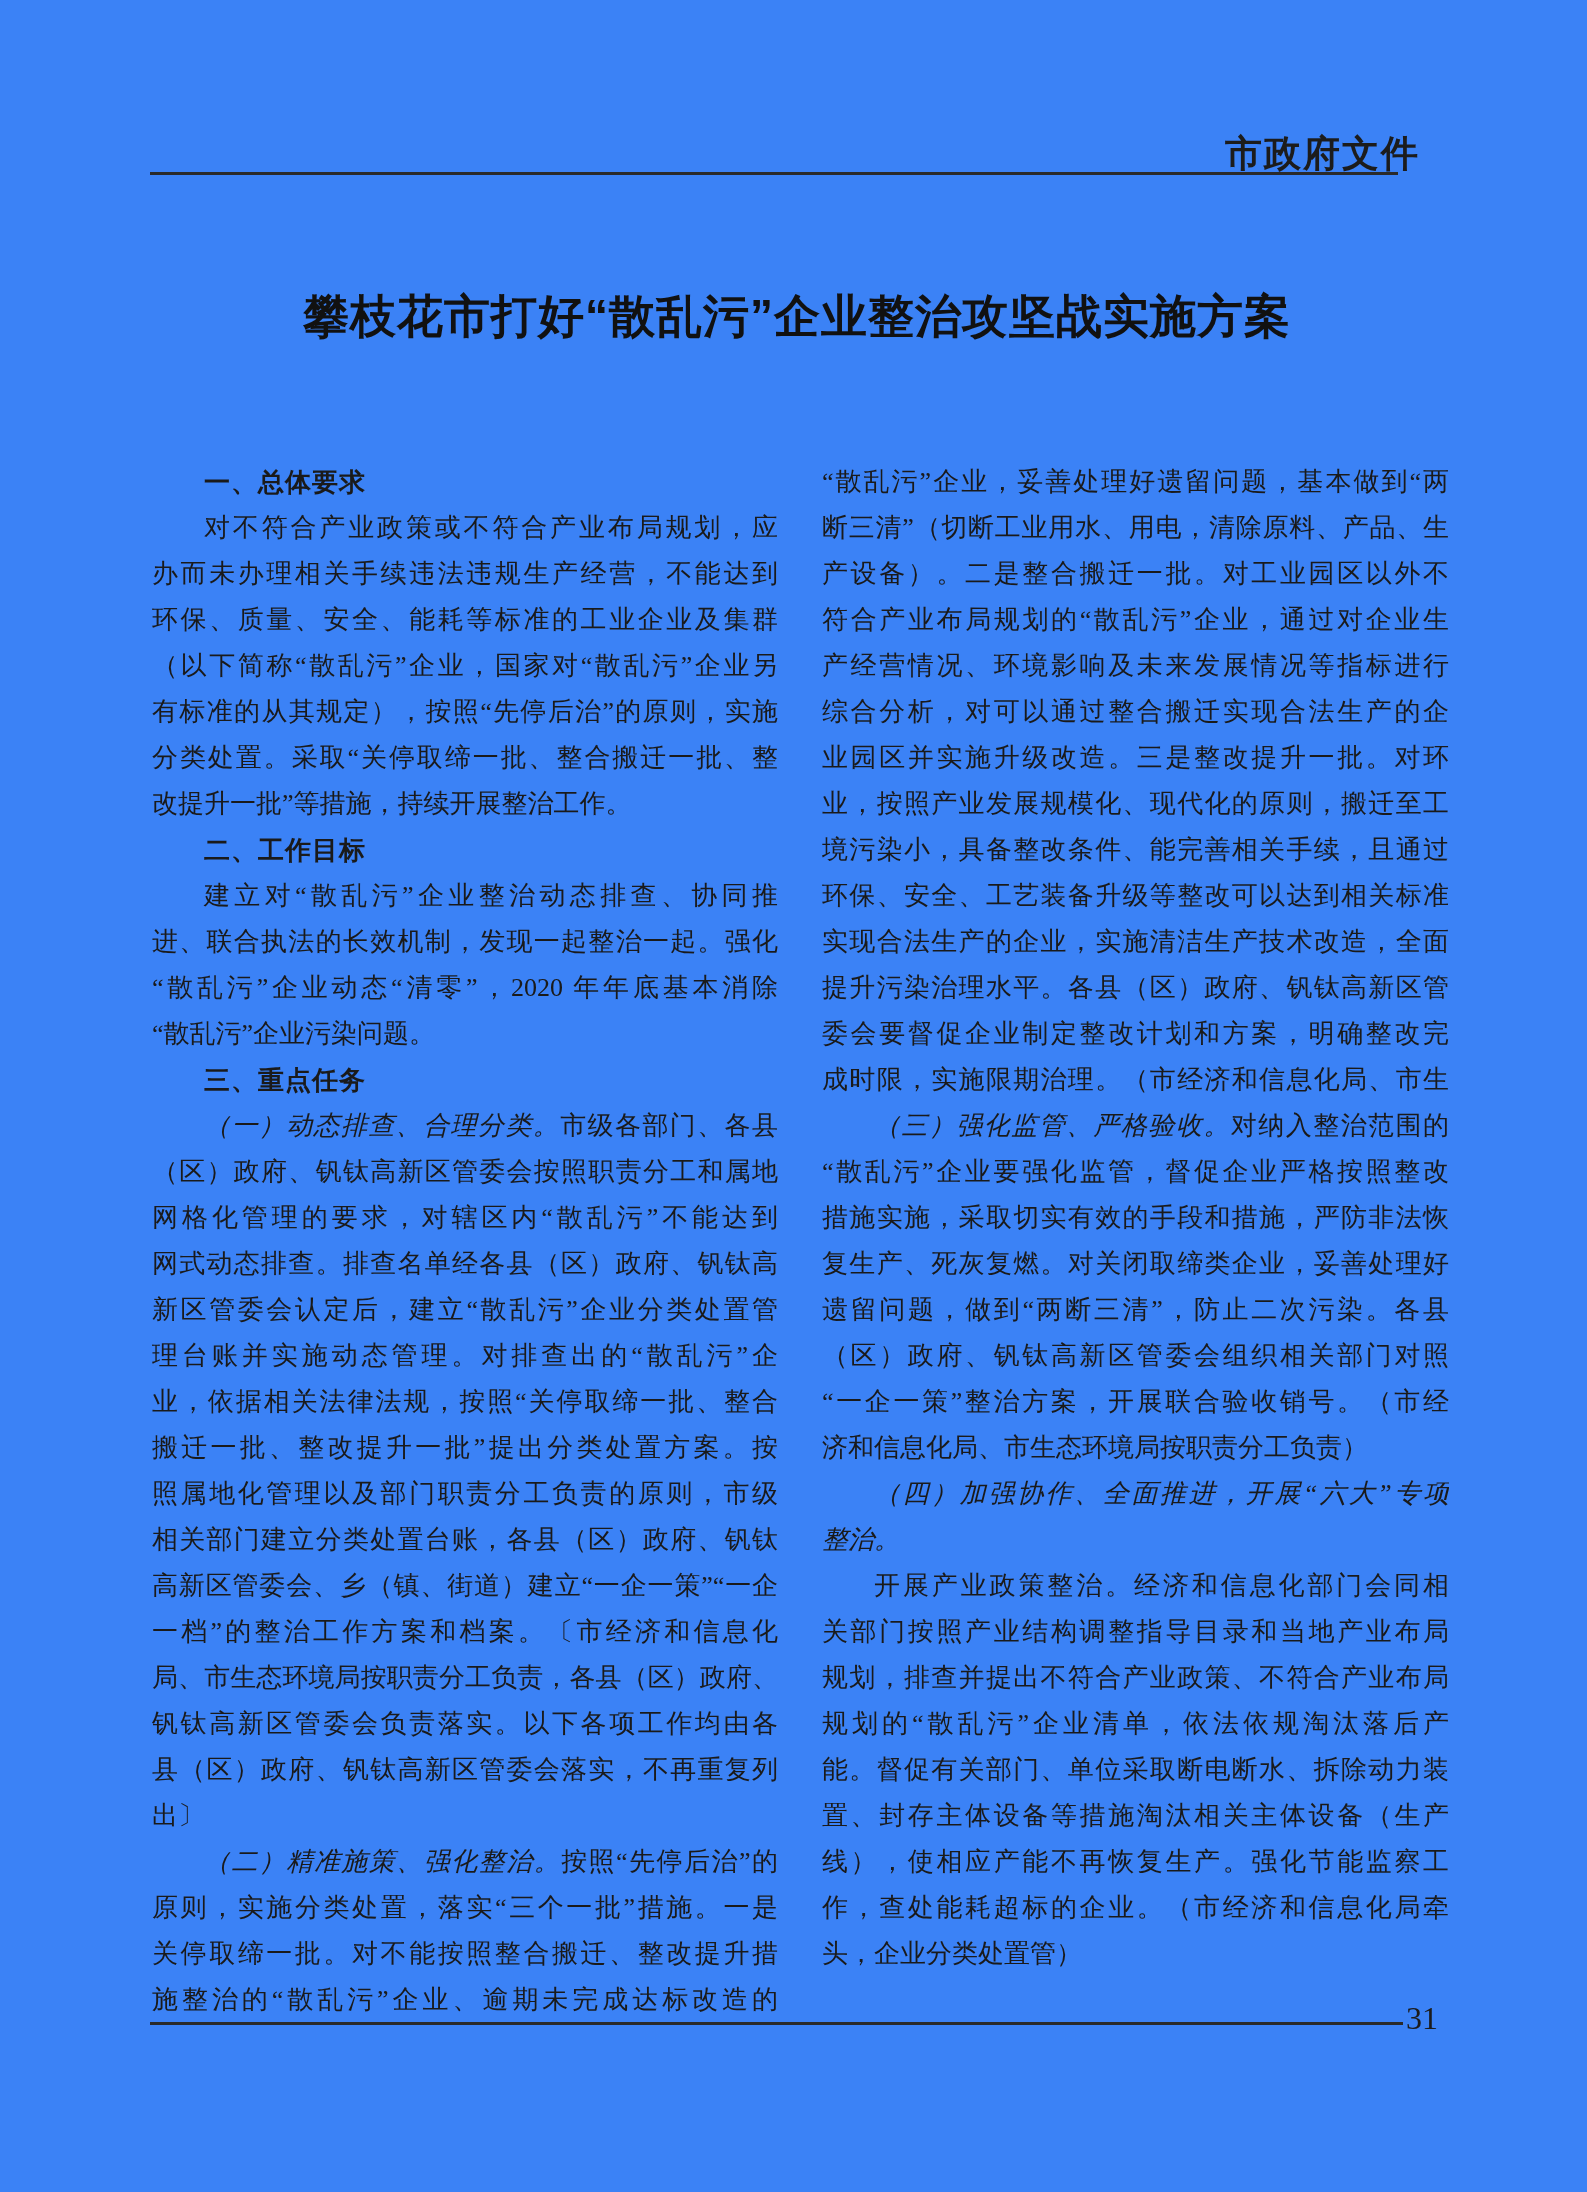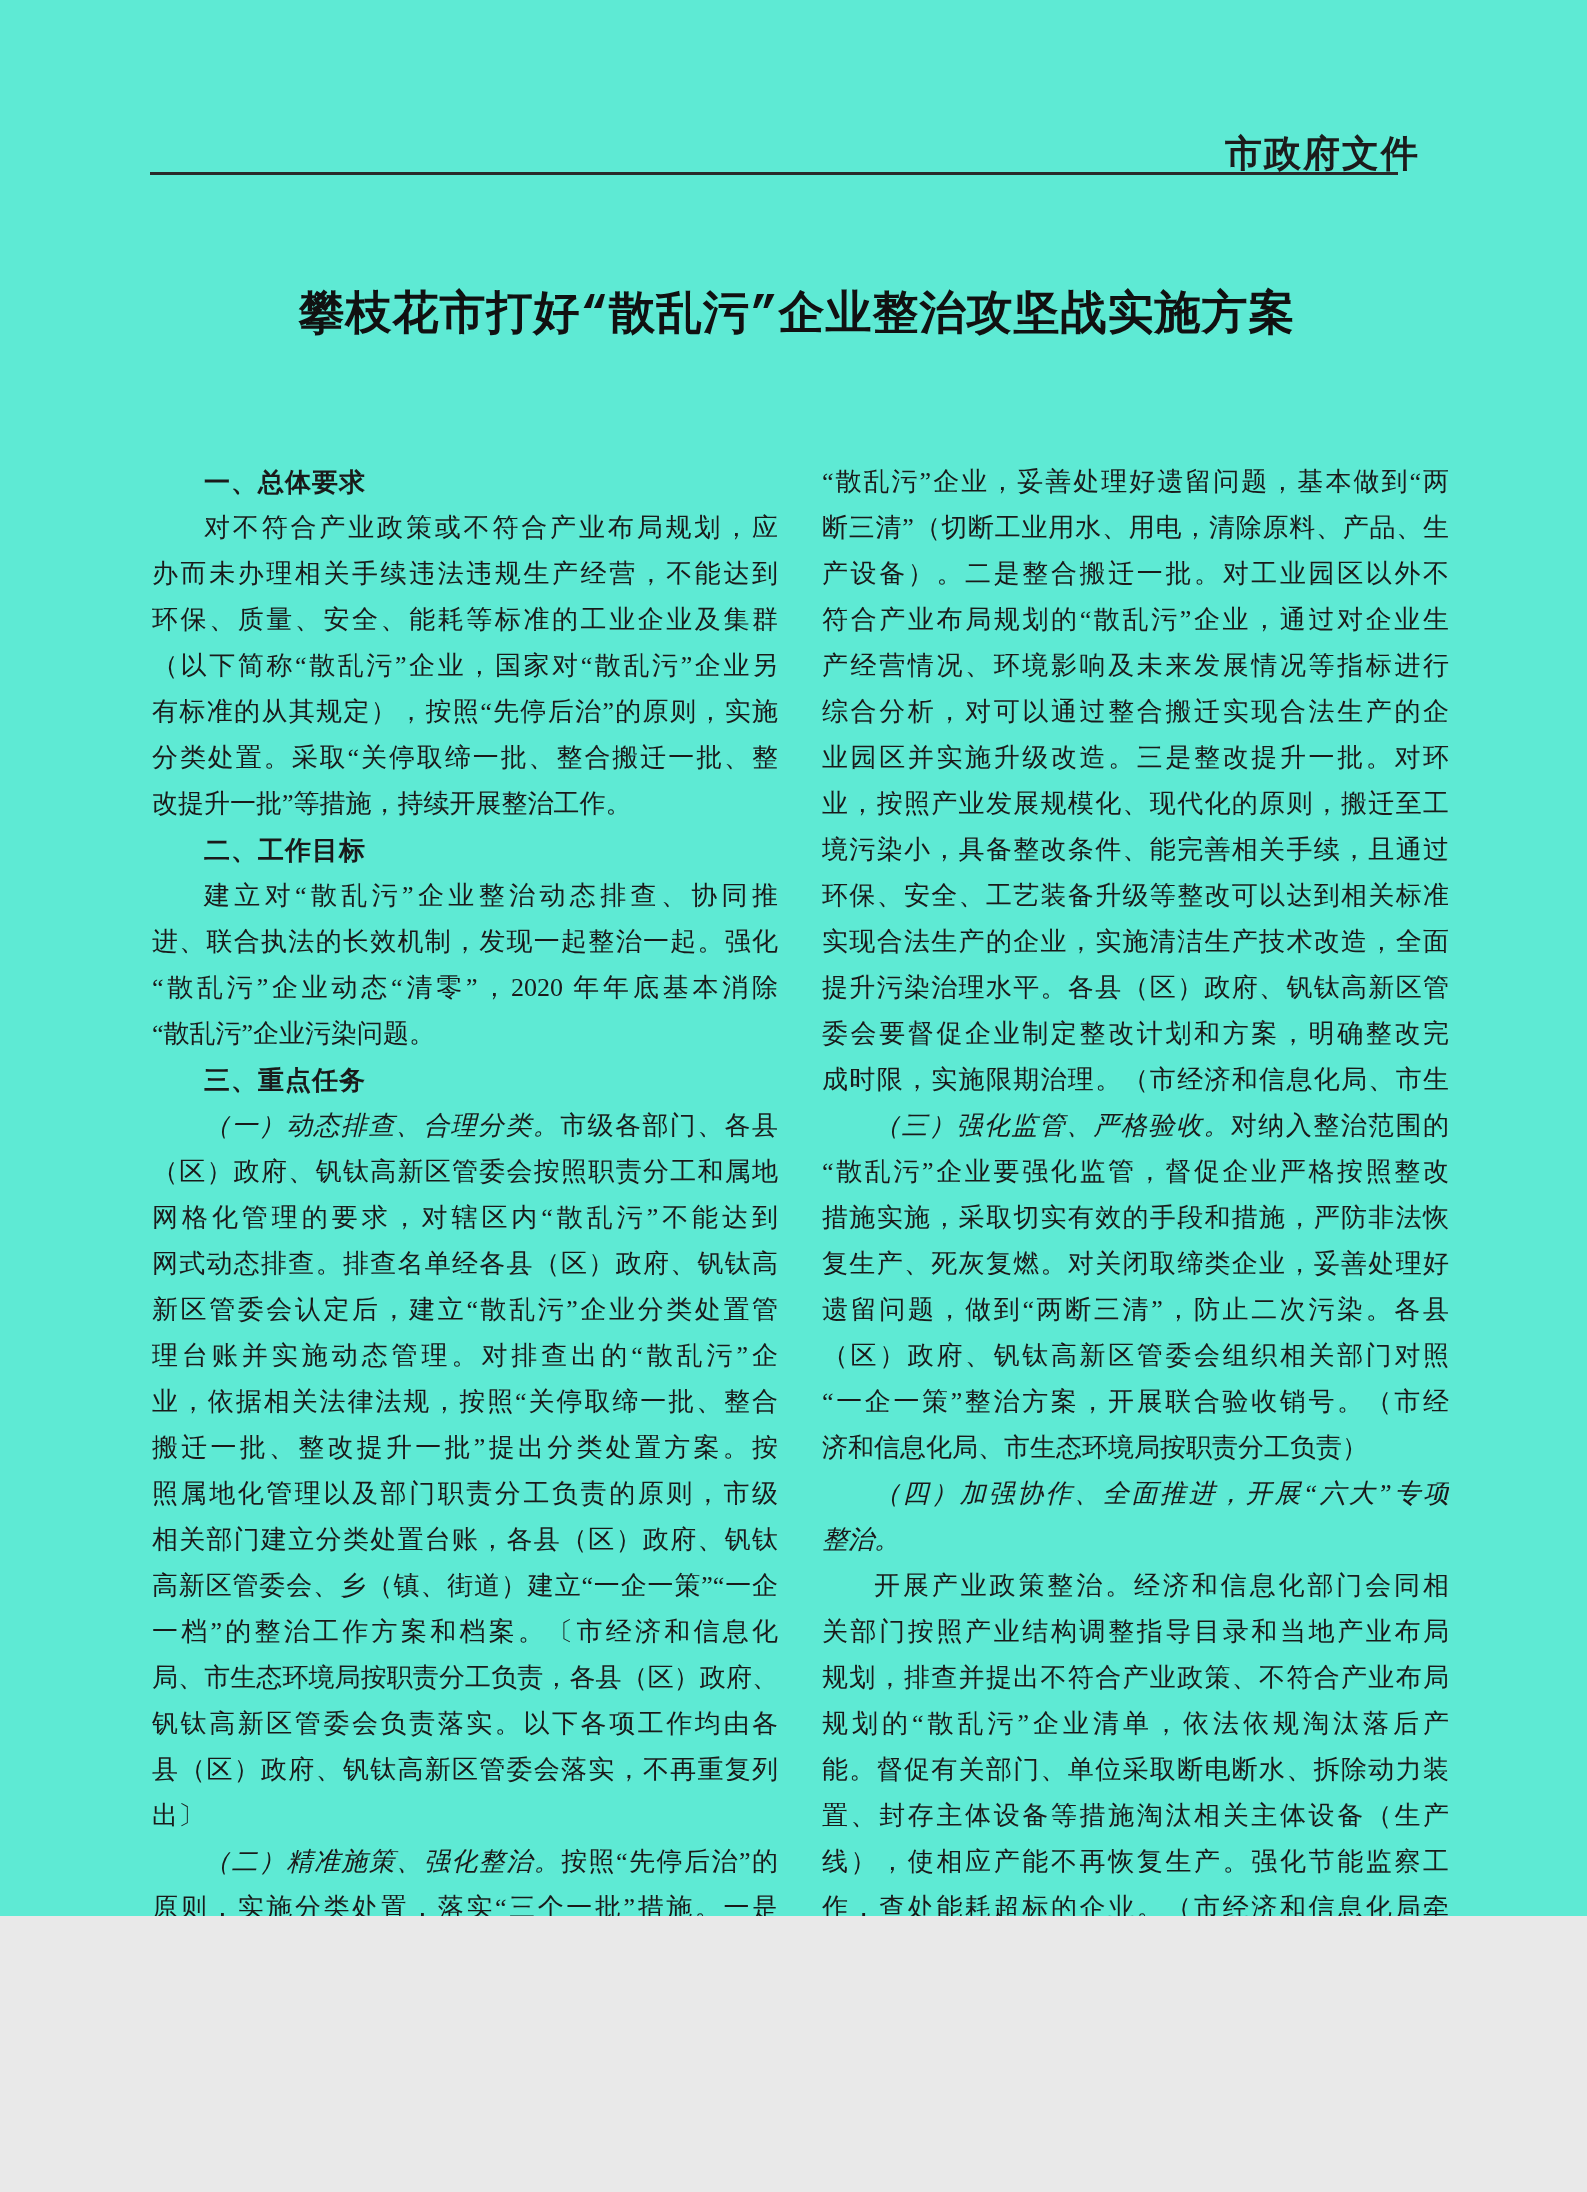--- a/index.html
+++ b/index.html
@@ -1,21 +1,21 @@
 <!DOCTYPE html>
 <html><head>
 <meta charset="utf-8">
 <style>
   * { margin: 0; padding: 0; box-sizing: border-box; }
   html, body { background: #e9e9e9; }
   .page {
     position: relative;
     width: 1587px;
-    height: 1916px;
-    background: #5eead4;
+    height: 2192px;
+    background: #3b82f6;
     font-family: "Liberation Serif", serif;
     color: #1a1a1a;
     overflow: hidden;
   }
   
   .header-label {
     position: absolute;
     top: 134px;
     right: 167px;
     font-family: "Liberation Sans", sans-serif;
@@ -34,21 +34,21 @@
     height: 3px;
     background: #2a2a2a;
   }
   
   .doc-title {
     position: absolute;
     top: 286px;
     left: 0;
     width: 100%;
     text-align: center;
-    font-family: Liberation Mono, monospace;
+    font-family: Liberation Sans, sans-serif;
     font-weight: 700;
     font-size: 46px;
     line-height: 60px;
     letter-spacing: 1px;
     color: #111;
     white-space: nowrap;
     padding-left: 7px;
   }
   
   .article { position: absolute; top: 413px; left: 0; width: 100%; }

